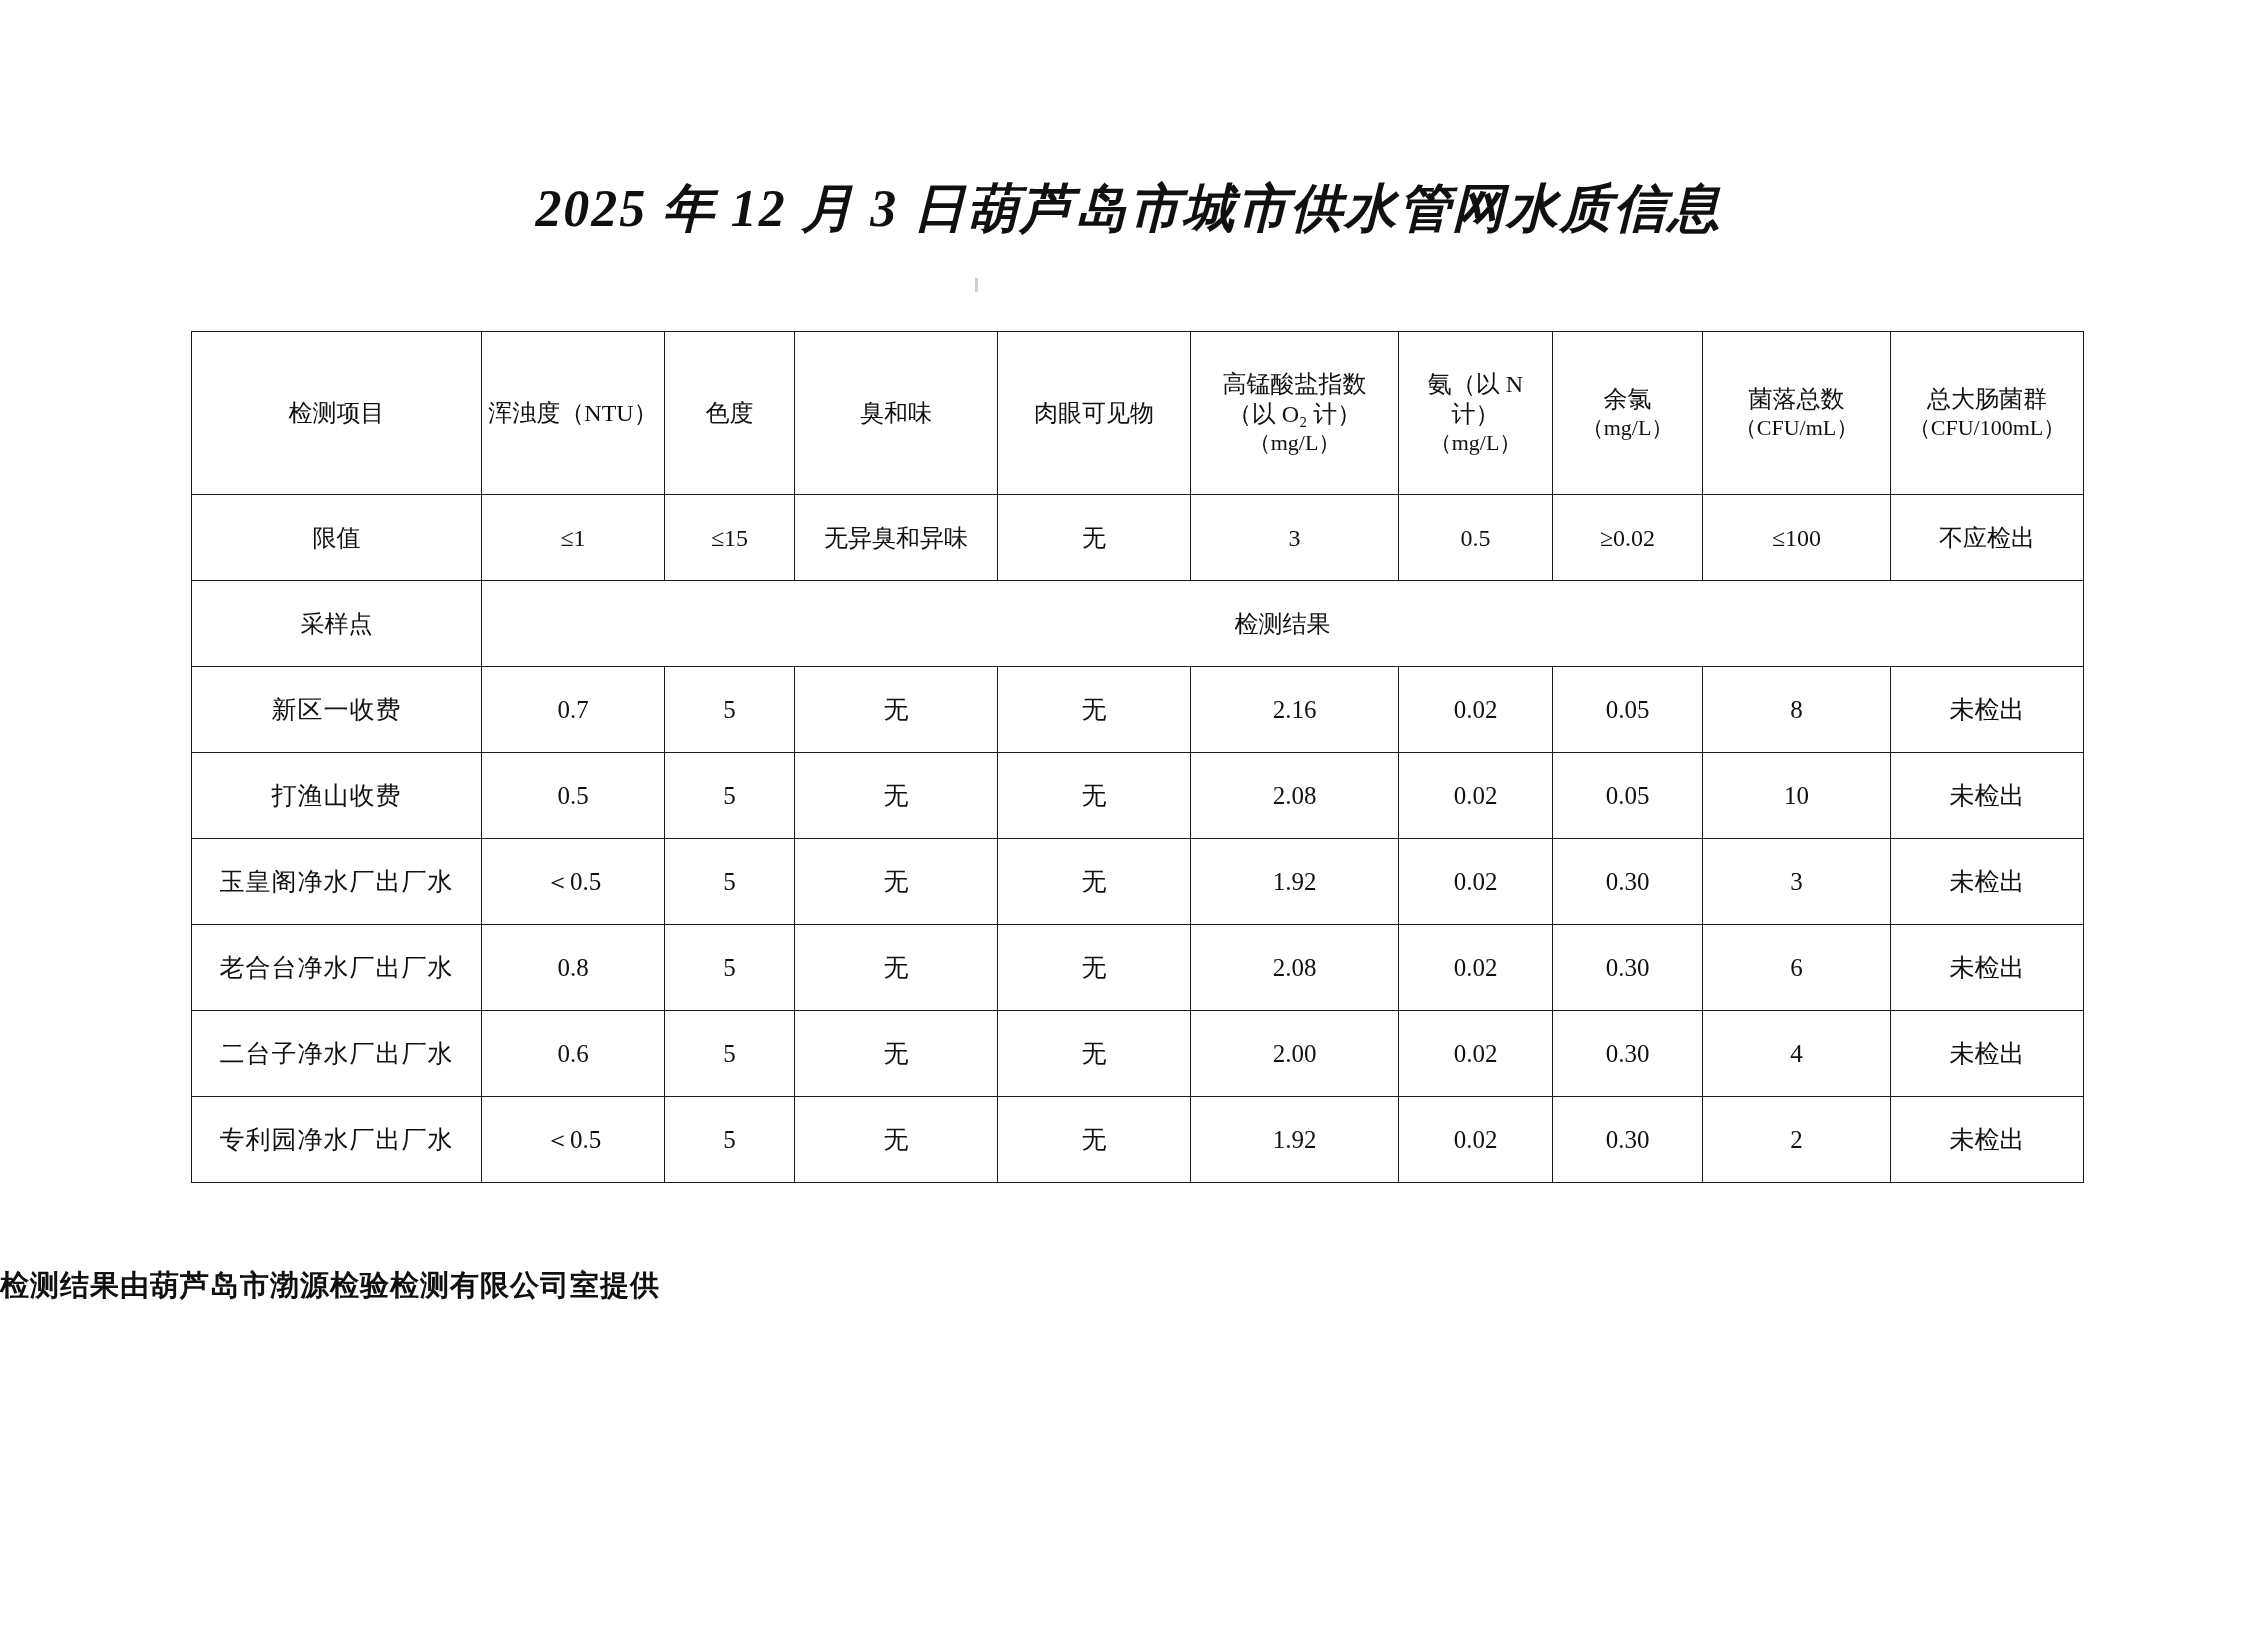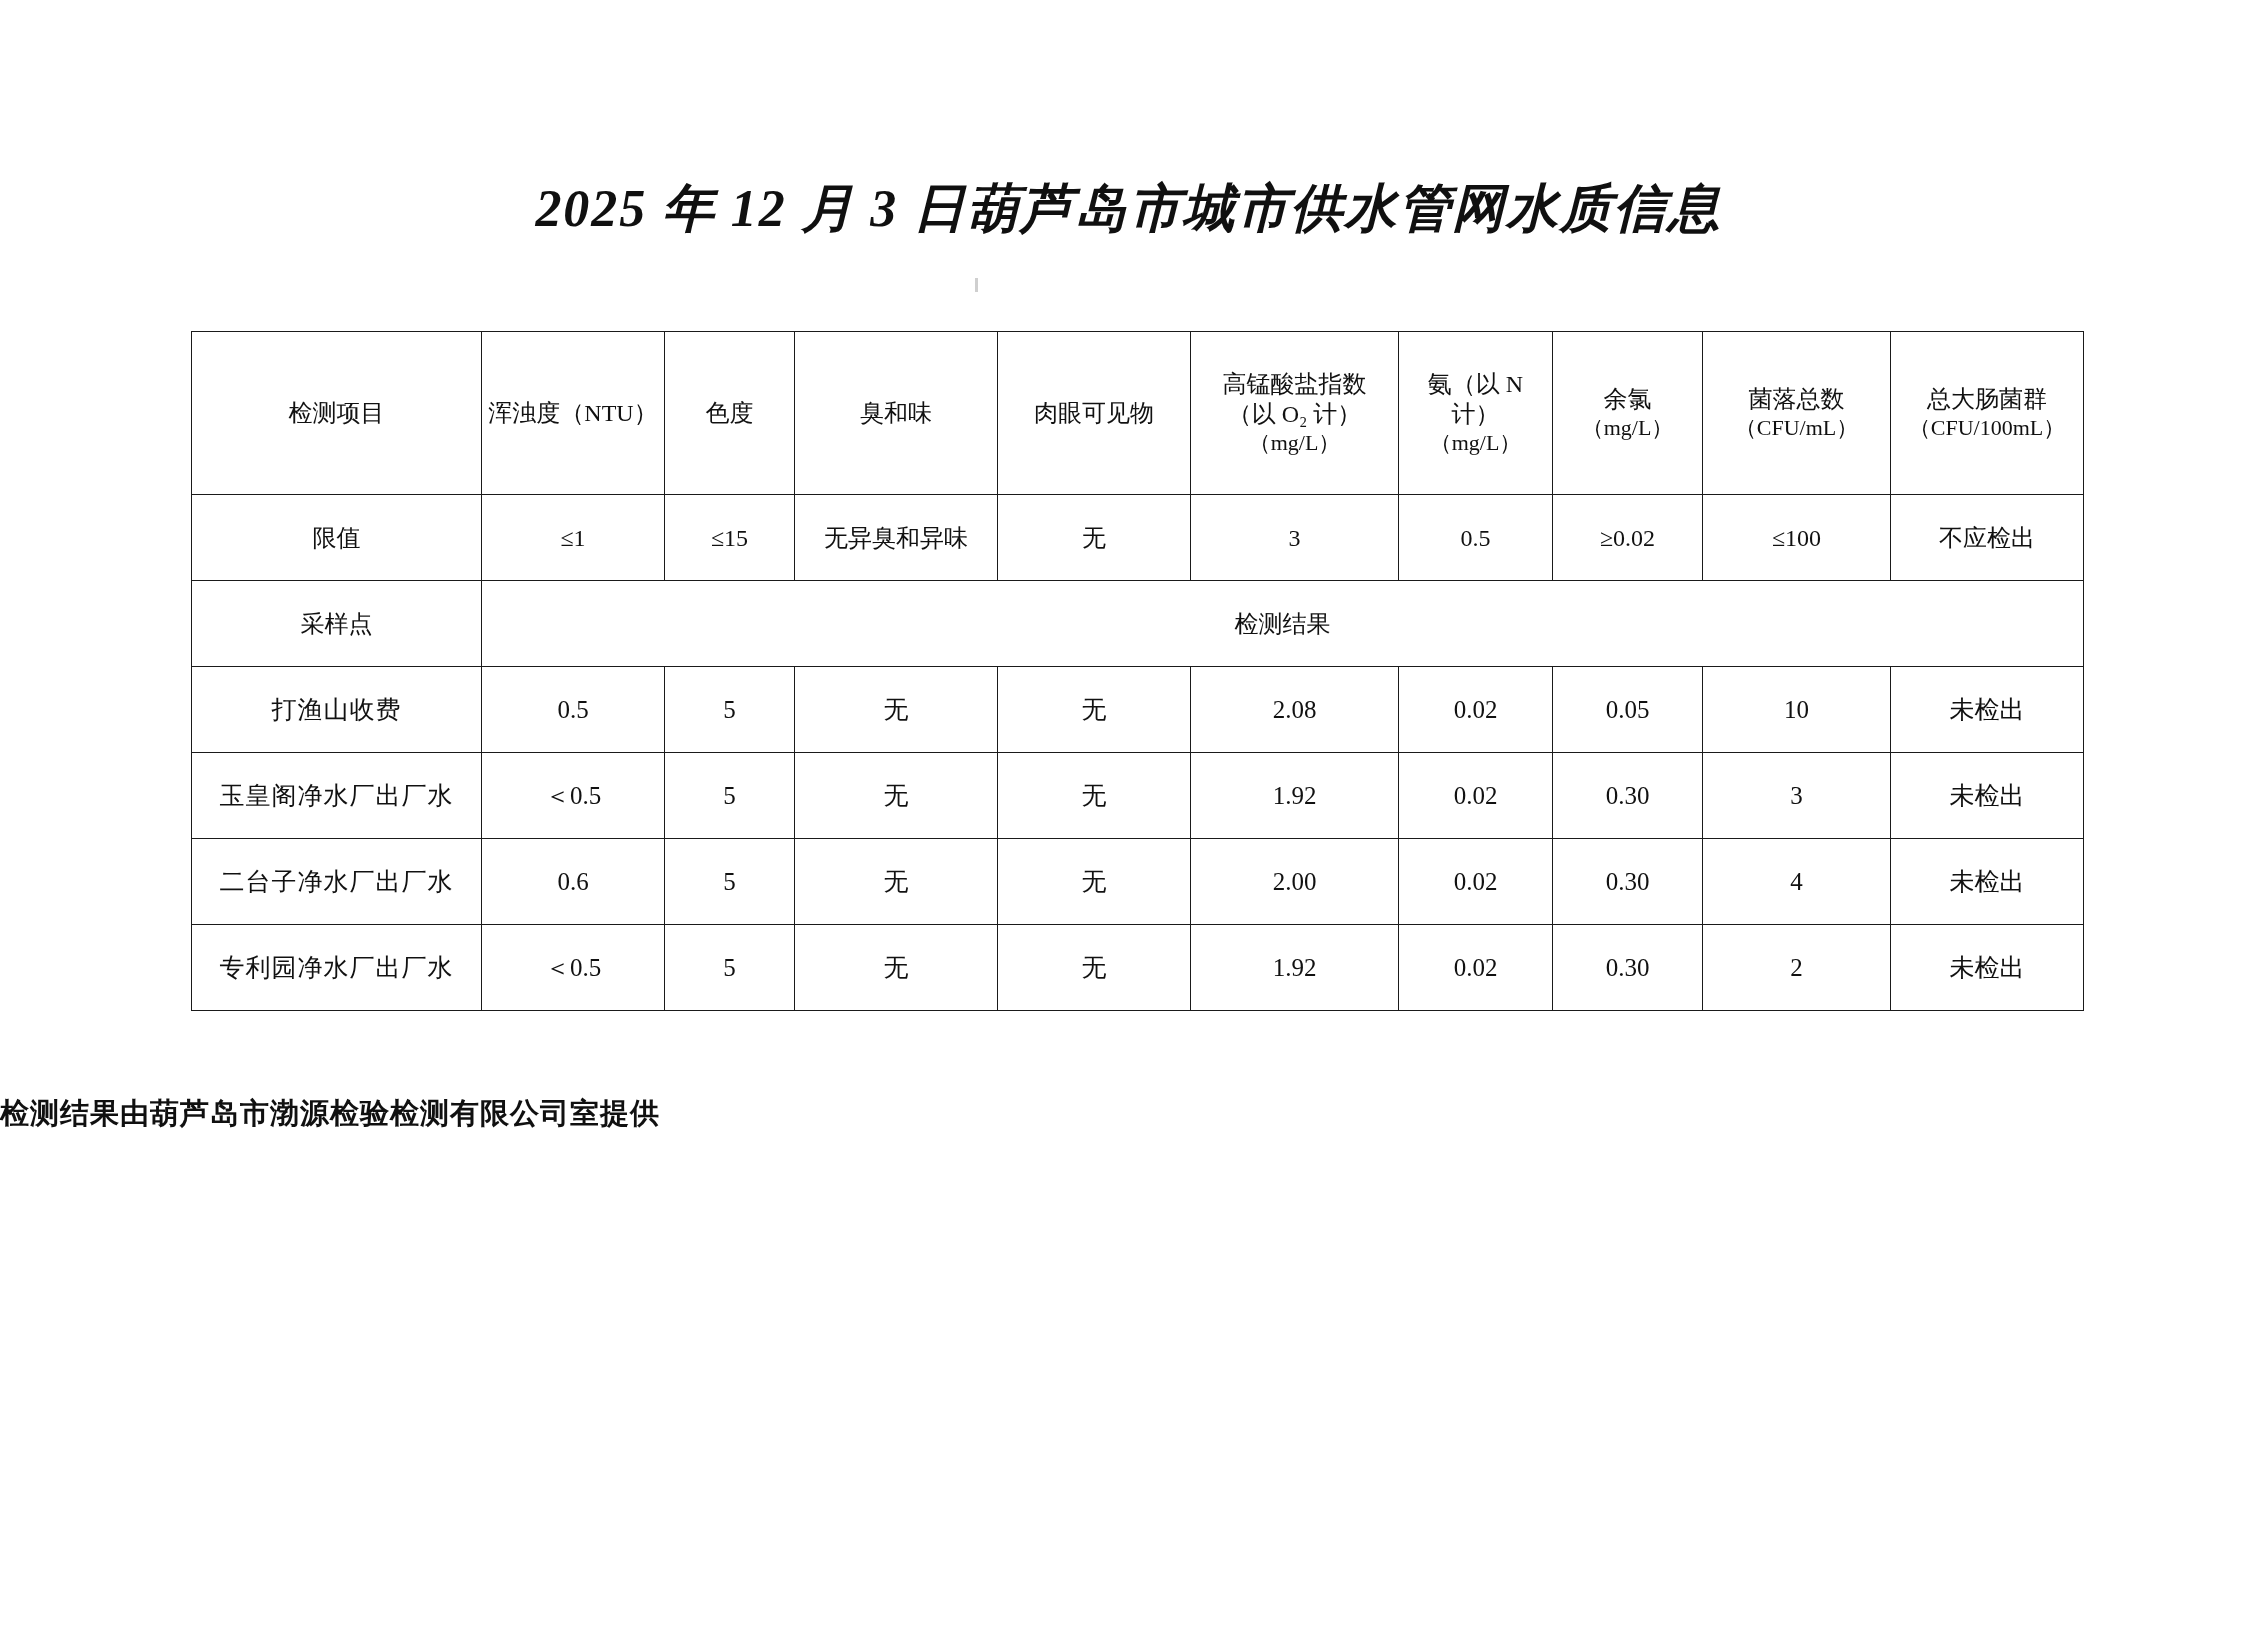--- a/index.html
+++ b/index.html
@@ -187,20 +187,32 @@
         <td>≤100</td>
         <td>不应检出</td>
       </tr>
 
       <tr>
         <td>采样点</td>
         <td class="merged-left" colspan="9">检测结果</td>
       </tr>
 
 
+      <tr class="result-row">
+        <td class="site">新区一收费</td>
+        <td>0.7</td>
+        <td>5</td>
+        <td>无</td>
+        <td>无</td>
+        <td>2.16</td>
+        <td>0.02</td>
+        <td>0.05</td>
+        <td>8</td>
+        <td>未检出</td>
+      </tr>
 
 
       <tr class="result-row">
         <td class="site">打渔山收费</td>
         <td>0.5</td>
         <td>5</td>
         <td>无</td>
         <td>无</td>
         <td>2.08</td>
         <td>0.02</td>
@@ -215,20 +227,32 @@
         <td>5</td>
         <td>无</td>
         <td>无</td>
         <td>1.92</td>
         <td>0.02</td>
         <td>0.30</td>
         <td>3</td>
         <td>未检出</td>
       </tr>
 
+      <tr class="result-row">
+        <td class="site">老合台净水厂出厂水</td>
+        <td>0.8</td>
+        <td>5</td>
+        <td>无</td>
+        <td>无</td>
+        <td>2.08</td>
+        <td>0.02</td>
+        <td>0.30</td>
+        <td>6</td>
+        <td>未检出</td>
+      </tr>
 
       <tr class="result-row">
         <td class="site">二台子净水厂出厂水</td>
         <td>0.6</td>
         <td>5</td>
         <td>无</td>
         <td>无</td>
         <td>2.00</td>
         <td>0.02</td>
         <td>0.30</td>

